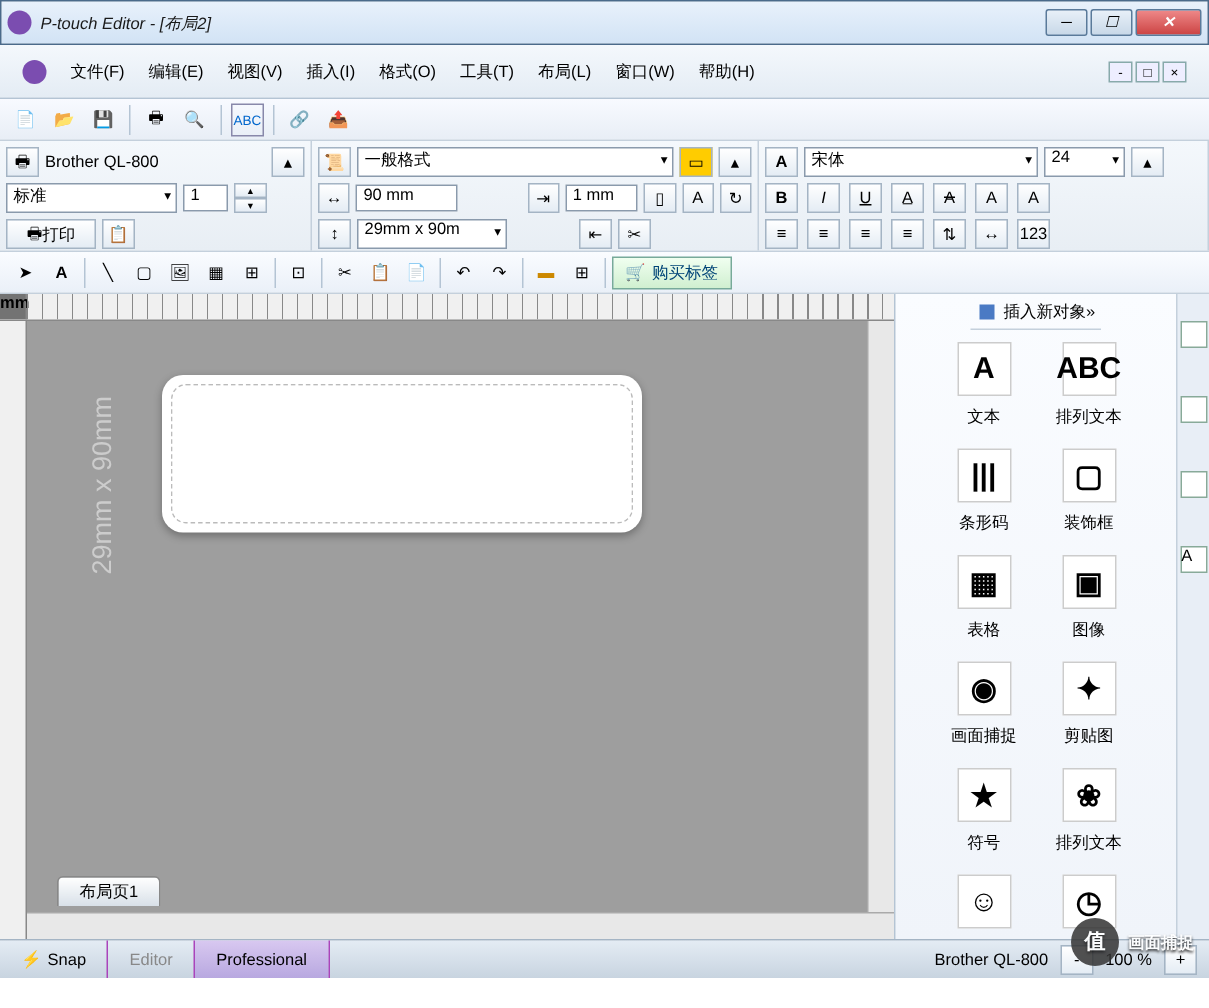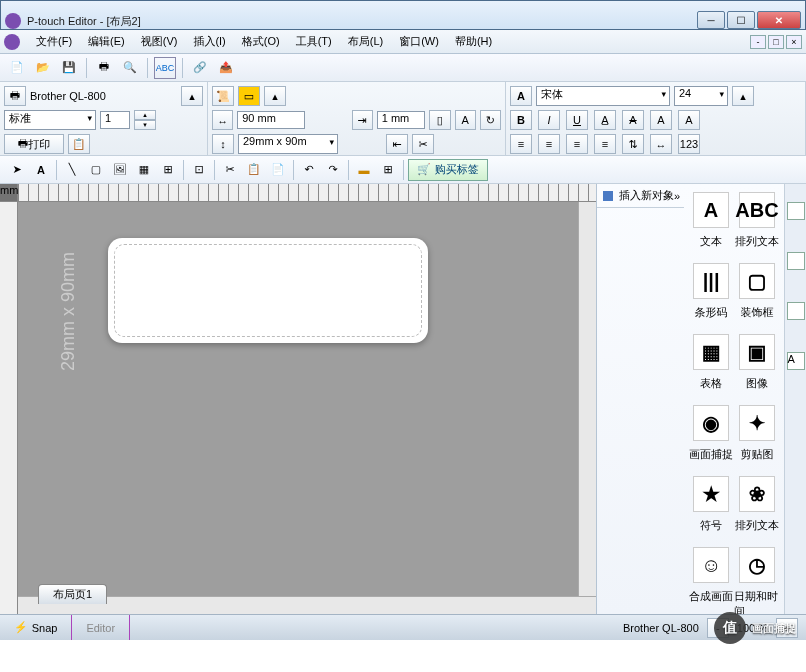--- a/index.html
+++ b/index.html
@@ -1,57 +1,57 @@
 <!DOCTYPE html>
 <html><head>
 <meta charset="utf-8">
 <style>
 * { margin: 0; padding: 0; box-sizing: border-box; font-family: "Microsoft YaHei", sans-serif; font-size: 11px; }
 body { width: 806px; height: 672px; background: #fff; overflow: hidden; }
-.titlebar { height: 30px; background: linear-gradient(#e8f1fb, #d2e3f5); display: flex; align-items: flex-end; padding: 0 4px; border: 1px solid #4a6a8a; }
+.titlebar { height: 30px; background: linear-gradient(#e8f1fb, #d2e3f5); display: flex; align-items: center; padding: 0 4px; border: 1px solid #4a6a8a; font-style: italic; }
 .app-icon { width: 16px; height: 16px; background: #7b4db0; border-radius: 50%; margin-right: 6px; }
 .title-text { color: #1a1a1a; flex: 1; }
 .win-btns { display: flex; gap: 2px; }
 .win-btn { width: 28px; height: 18px; border: 1px solid #5a7a9a; border-radius: 2px; display: flex; align-items: center; justify-content: center; font-size: 10px; }
 .win-min { background: linear-gradient(#e8f0f8,#c8d8e8); }
 .win-max { background: linear-gradient(#e8f0f8,#c8d8e8); }
 .win-close { background: linear-gradient(#e88,#c44); width: 44px; color: #fff; font-weight: bold; }
-.menubar { height: 24px; background: linear-gradient(#f4f8fc,#e4ecf4); display: flex; align-items: center; padding: 0 4px; border-bottom: 1px solid #b4c4d4; }
+.menubar { height: 36px; background: linear-gradient(#f4f8fc,#e4ecf4); display: flex; align-items: center; padding: 0 15px; border-bottom: 1px solid #b4c4d4; }
 .menu-icon { width: 16px; height: 16px; background: #7b4db0; border-radius: 50%; margin-right: 8px; }
 .menu-item { padding: 2px 8px; cursor: pointer; }
 .mdi-btns { margin-left: auto; display: flex; gap: 2px; }
 .mdi-btn { width: 16px; height: 14px; border: 1px solid #8aa; font-size: 9px; display: flex; align-items: center; justify-content: center; background: #eef; }
 .toolbar1 { height: 28px; background: linear-gradient(#f8faff,#e8eef6); display: flex; align-items: center; padding: 2px 6px; gap: 4px; border-bottom: 1px solid #c4d0dc; }
 .tbtn { width: 22px; height: 22px; border: 1px solid transparent; display: flex; align-items: center; justify-content: center; cursor: pointer; }
 .sep { width: 1px; height: 20px; background: #b4c4d4; margin: 0 2px; }
 .panels { height: 74px; background: linear-gradient(#f4f8fc,#e8eef4); display: flex; border-bottom: 1px solid #c4d0dc; }
 .panel { border-right: 1px solid #c4d0dc; padding: 4px; display: flex; flex-direction: column; gap: 4px; }
 .panel-row { display: flex; align-items: center; gap: 4px; }
 .combo { height: 20px; border: 1px solid #8a9aac; background: #fff; padding: 0 18px 0 4px; position: relative; }
 .combo::after { content: "▾"; position: absolute; right: 3px; top: 2px; font-size: 9px; }
 .input { height: 18px; border: 1px solid #8a9aac; background: #fff; padding: 0 4px; }
 .sbtn { width: 22px; height: 20px; border: 1px solid #a4b4c4; background: linear-gradient(#fff,#e4ecf4); display: flex; align-items: center; justify-content: center; }
 .tools-bar { height: 28px; background: linear-gradient(#fafcff,#eaf0f8); display: flex; align-items: center; padding: 2px 6px; gap: 2px; border-bottom: 1px solid #c4d0dc; }
 .buy-btn { height: 22px; padding: 0 8px; border: 1px solid #7a9; background: linear-gradient(#f0fff0,#d0f0d0); display: flex; align-items: center; gap: 4px; color: #047; }
 .workspace { display: flex; height: 430px; }
 .canvas-area { flex: 1; display: flex; flex-direction: column; background: #a8a8a8; position: relative; }
 .ruler-h { height: 18px; background: #f0f0f0; border-bottom: 1px solid #888; display: flex; font-size: 8px; overflow: hidden; }
-.ruler-corner { width: 18px; background: #737373; border-right: 1px solid #888; }
+.ruler-corner { width: 18px; background: #737373; border-right: 1px solid #888; font-weight: bold; }
 .ruler-ticks { flex: 1; position: relative; background: repeating-linear-gradient(90deg, #888 0 1px, transparent 1px 10px); }
 .canvas-body { flex: 1; display: flex; }
 .ruler-v { width: 18px; background: #f0f0f0; border-right: 1px solid #888; }
 .canvas { flex: 1; background: #9e9e9e; position: relative; }
 .label-shape { position: absolute; left: 90px; top: 36px; width: 320px; height: 105px; background: #fff; border-radius: 14px; box-shadow: 0 2px 6px rgba(0,0,0,0.3); }
 .label-inner { position: absolute; inset: 6px; border: 1px dashed #bbb; border-radius: 10px; }
 .dim-text { position: absolute; left: 40px; top: 50px; color: #ccc; font-size: 18px; writing-mode: vertical-rl; transform: rotate(180deg); }
-.tab-strip { position: absolute; bottom: 10px; left: 20px; display: flex; }
+.tab-strip { position: absolute; bottom: 22px; left: 20px; display: flex; }
 .page-tab { padding: 2px 14px; background: linear-gradient(#fff,#d8e0e8); border: 1px solid #888; border-bottom: none; border-radius: 4px 4px 0 0; }
 .scrollbar-h { position: absolute; bottom: 0; left: 0; right: 0; height: 18px; background: #e8e8e8; border-top: 1px solid #aaa; }
 .scrollbar-v { position: absolute; top: 0; right: 0; bottom: 18px; width: 18px; background: #e8e8e8; border-left: 1px solid #aaa; }
-.side-panel { width: 188px; background: linear-gradient(#fafcff,#f0f4fa); border-left: 1px solid #b4c4d4; display: flex; flex-direction: row; }
+.side-panel { width: 188px; background: linear-gradient(#fafcff,#f0f4fa); border-left: 1px solid #b4c4d4; display: flex; flex-direction: column; align-items: center; }
 .side-header { height: 24px; display: flex; align-items: center; padding: 0 6px; border-bottom: 1px solid #c4d0dc; }
 .side-sq { width: 10px; height: 10px; background: #4a7ac4; margin-right: 6px; }
 .side-arrow { margin-left: auto; letter-spacing: -2px; }
 .obj-grid { flex: 1; overflow-y: auto; padding: 8px 4px; }
 .obj-row { display: flex; justify-content: space-around; margin-bottom: 14px; }
 .obj-item { width: 70px; display: flex; flex-direction: column; align-items: center; gap: 6px; cursor: pointer; }
 .obj-icon { width: 36px; height: 36px; border: 1px solid #ccc; background: #fff; display: flex; align-items: center; justify-content: center; font-size: 20px; font-weight: bold; }
 .right-tabs { width: 22px; background: #e8eef6; border-left: 1px solid #c4d0dc; display: flex; flex-direction: column; gap: 32px; padding-top: 18px; align-items: center; }
 .rtab { width: 18px; height: 18px; border: 1px solid #8a9; background: #fff; }
 .statusbar { height: 26px; background: linear-gradient(#e4ecf4,#c8d4e0); display: flex; align-items: center; border-top: 1px solid #a4b4c4; }
@@ -109,36 +109,37 @@
 </div>
 
 <div class="panels">
   <div class="panel" style="width:208px">
     <div class="panel-row">
       <div class="sbtn">🖶</div>
       <div style="flex:1">Brother QL-800</div>
       <div class="sbtn">▴</div>
     </div>
     <div class="panel-row">
-      <div class="combo" style="width:92px"><span>标准</span></div>
+      <div class="combo" style="width:114px"><span>标准</span></div>
       <div class="input" style="width:30px">1</div>
       <div style="display:flex;flex-direction:column">
         <div class="sbtn" style="height:10px;font-size:7px">▴</div>
         <div class="sbtn" style="height:10px;font-size:7px">▾</div>
       </div>
     </div>
     <div class="panel-row">
       <div class="sbtn" style="width:60px">🖶 <span>打印</span></div>
       <div class="sbtn">📋</div>
     </div>
   </div>
 
   <div class="panel" style="width:298px">
     <div class="panel-row">
       <div class="sbtn">📜</div>
+      <div class="combo" style="flex:1"><span>一般格式</span></div>
       <div class="sbtn" style="background:#fc0">▭</div>
       <div class="sbtn">▴</div>
     </div>
     <div class="panel-row">
       <div class="sbtn">↔</div>
       <div class="input" style="width:70px">90 mm</div>
       <div style="width:40px"></div>
       <div class="sbtn">⇥</div>
       <div class="input" style="width:50px">1 mm</div>
       <div class="sbtn">▯</div>
@@ -150,21 +151,21 @@
       <div class="combo" style="width:100px"><span>29mm x 90m</span></div>
       <div style="width:40px"></div>
       <div class="sbtn">⇤</div>
       <div class="sbtn">✂</div>
     </div>
   </div>
 
   <div class="panel" style="flex:1">
     <div class="panel-row">
       <div class="sbtn" style="font-weight:bold">A</div>
-      <div class="combo" style="width:134px"><span>宋体</span></div>
+      <div class="combo" style="width:156px"><span>宋体</span></div>
       <div class="combo" style="width:54px"><span>24</span></div>
       <div class="sbtn">▴</div>
     </div>
     <div class="panel-row" style="gap:6px">
       <div class="sbtn" style="font-weight:bold">B</div>
       <div class="sbtn" style="font-style:italic">I</div>
       <div class="sbtn" style="text-decoration:underline">U</div>
       <div class="sbtn">A̲</div>
       <div class="sbtn">
           <s>A</s>
@@ -308,20 +309,23 @@
     <div class="rtab"></div>
     <div class="rtab">A</div>
   </div>
 </div>
 
 <div class="statusbar">
   <div class="mode-btn">⚡ <span>Snap</span></div>
   <div class="mode-btn">
       <span style="color:#888">Editor</span>
     </div>
+  <div class="mode-btn mode-active">
+      <span>Professional</span>
+    </div>
   <div class="status-info">
     <span>Brother QL-800</span>
     <span class="sbtn">-</span>
     <span>100 %</span>
     <span class="sbtn">+</span>
   </div>
 </div>
 
 <div class="watermark">
   <div class="wm-circle">值</div>

